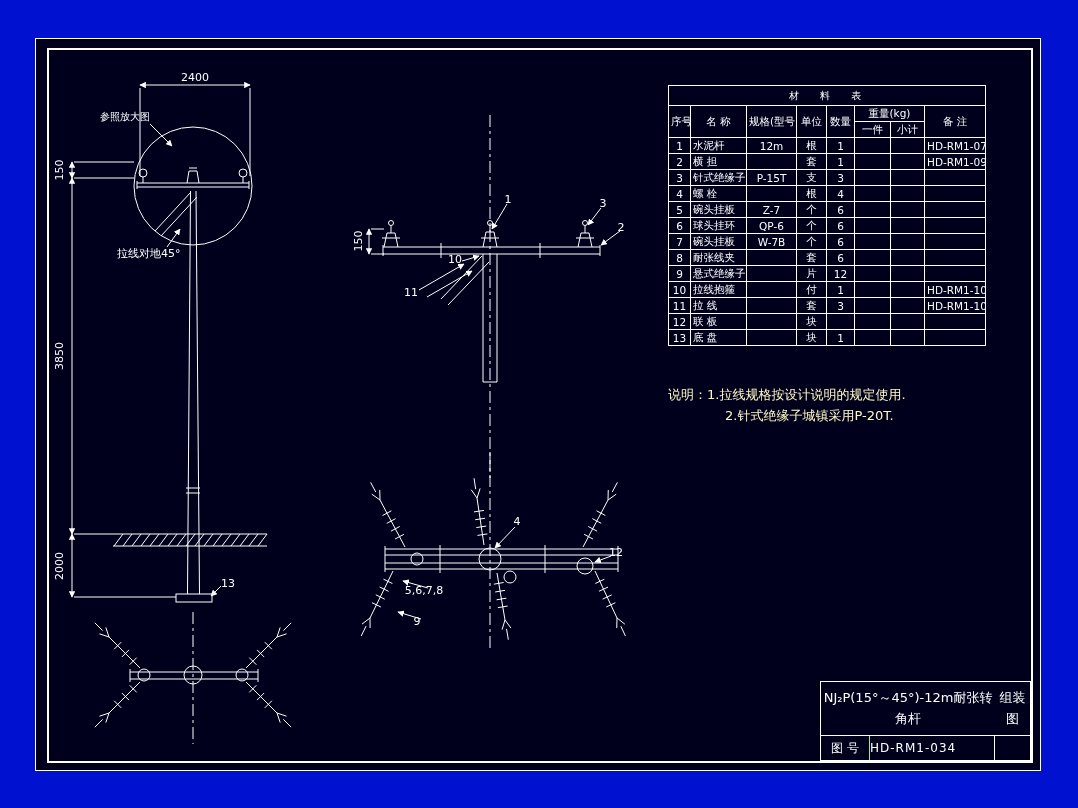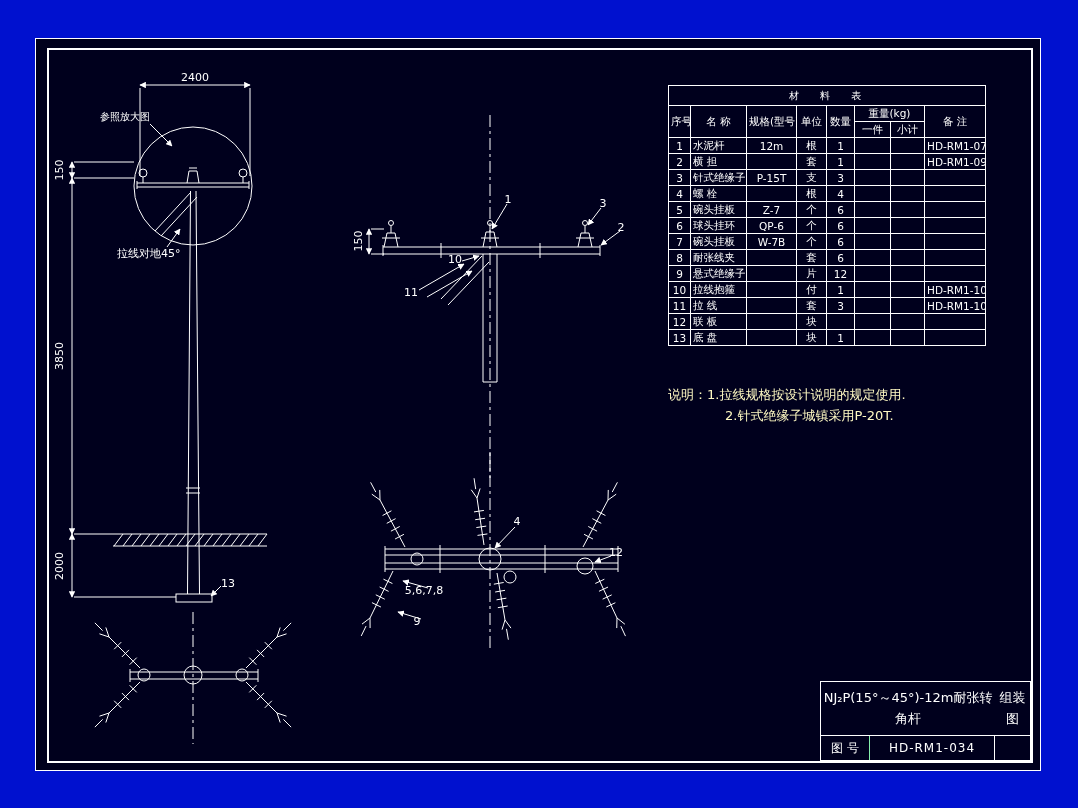--- a/index.html
+++ b/index.html
@@ -28,21 +28,21 @@
   .mat td.al{text-align:left;}
   
   .note-line{position:absolute;color:#fef9c3;font-size:13px;white-space:nowrap}
   
   .tblock{position:absolute;left:820px;top:681px;width:209px;height:78px;
     border:1px solid #fff;color:#fff}
   .tb-title{height:53px;display:flex;flex-direction:row;justify-content:center;
     align-items:center;font-size:13px;line-height:1.55;text-align:center}
   .tb-row{display:flex;border-top:1px solid #fff;height:24px;line-height:24px;font-size:12px}
   .tb-c1{width:48px;border-right:1px solid #86efac;text-align:center}
-  .tb-c2{width:124px;border-right:1px solid #fff;text-align:center;letter-spacing:1px}
+  .tb-c2{width:124px;border-right:1px solid #fff;letter-spacing:1px}
   .tb-c3{flex:1}
 </style>
 </head>
 <body>
 
 <div class="frame-outer"></div>
 <div class="frame-inner"></div>
 
 <svg id="draw" viewBox="0 0 1078 808">
   <defs>

